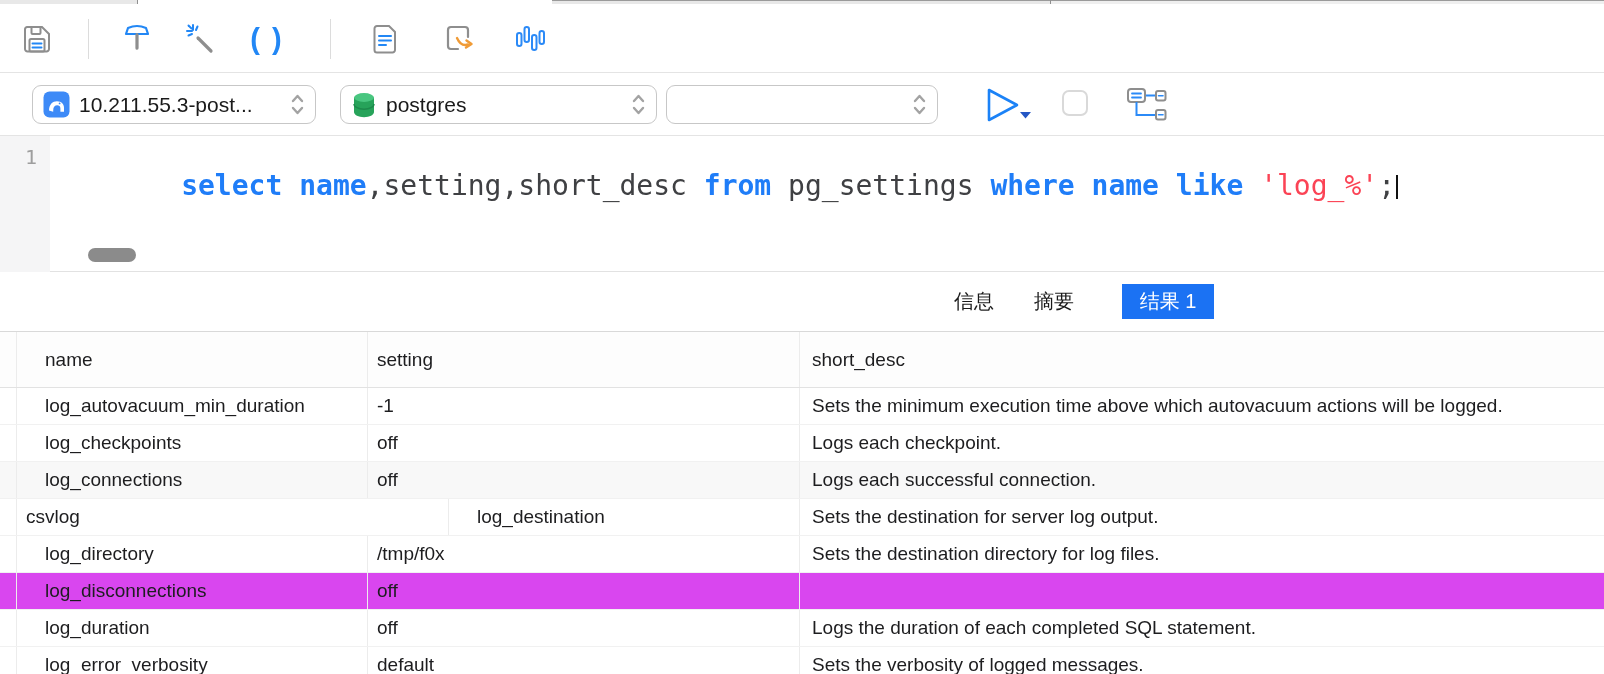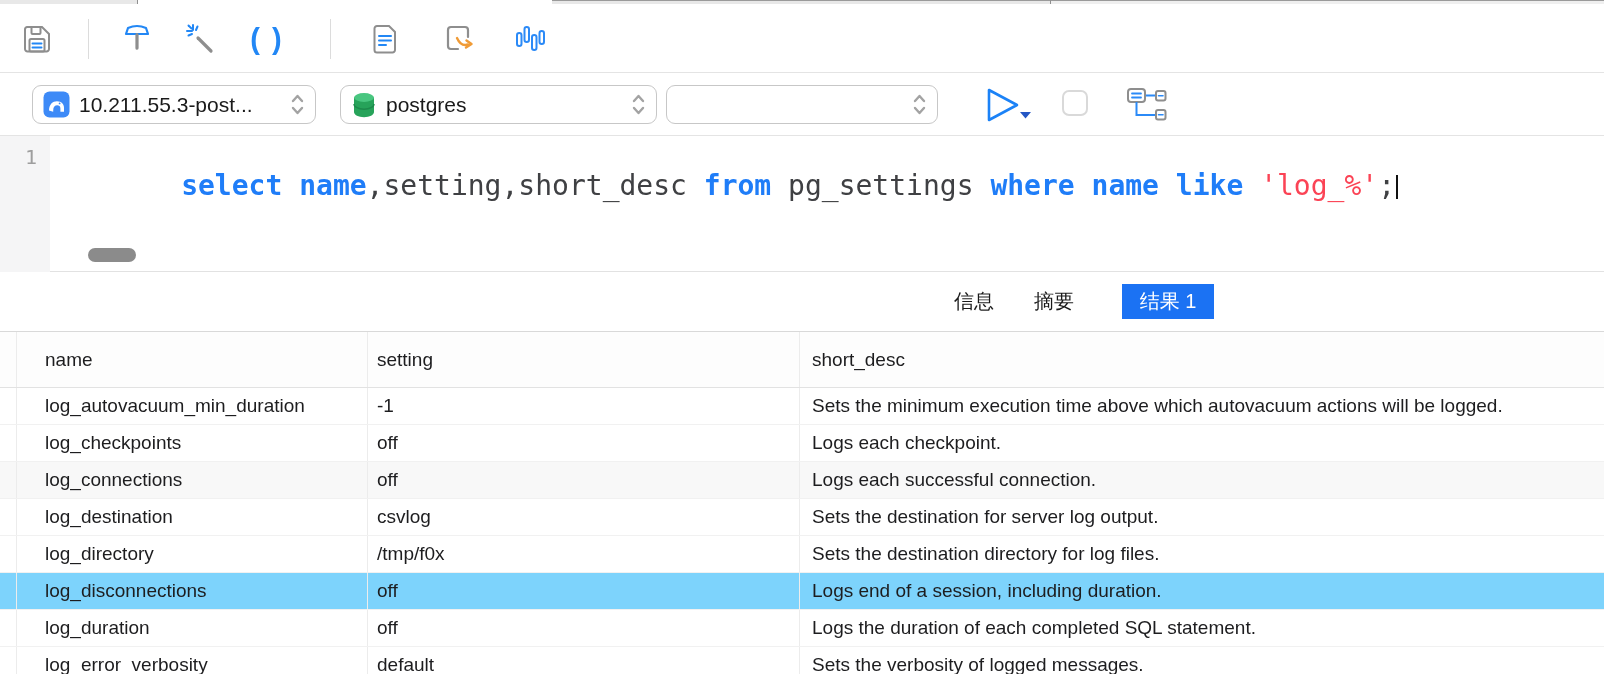--- a/index.html
+++ b/index.html
@@ -57,21 +57,21 @@
   .rtab.t-sum{left:1024px;width:60px;}
   .rtab.t-res{left:1122px;top:12px;height:35px;width:92px;background:#1b72f3;color:#fff;
               border-radius:0;font-weight:500;}
 
   
   .results-table{position:absolute;left:0;top:331px;width:1604px;height:343px;
                  border-top:1px solid #d9d9d9;background:#fff;font-size:19px;}
   .trow{display:flex;height:37px;border-bottom:1px solid #f1f1f1;background:#fff;}
   .trow.head{height:56px;border-bottom:1px solid #e2e2e2;background:#fdfdfd;}
   .trow.stripe-gray{background:#f8f8f8;}
-  .trow.stripe-blue{background:#7dd3fc;}
+  .trow.stripe-blue{background:#d946ef;}
   .tcell{display:flex;align-items:center;white-space:nowrap;overflow:hidden;}
   .c-gutter{width:17px;flex:0 0 auto;border-right:1px solid #ececec;}
   .c-name{width:351px;flex:0 0 auto;padding-left:28px;}
   .c-setting{width:432px;flex:0 0 auto;padding-left:9px;border-right:1px solid #ececec;}
   .c-desc{flex:1;padding-left:12px;}
   .trow .c-name{border-right:1px solid #ececec;}
 </style>
 </head>
 <body>
 
@@ -248,35 +248,34 @@
           <div class="tcell c-desc">Logs each checkpoint.</div>
         </div>
         <div class="trow stripe-gray">
           <div class="tcell c-gutter"></div>
           <div class="tcell c-name">log_connections</div>
           <div class="tcell c-setting">off</div>
           <div class="tcell c-desc">Logs each successful connection.</div>
         </div>
         <div class="trow">
           <div class="tcell c-gutter"></div>
+          <div class="tcell c-setting">csvlog</div>
           <div class="tcell c-name">log_destination</div>
-          <div class="tcell c-setting">csvlog</div>
           <div class="tcell c-desc">Sets the destination for server log output.</div>
         </div>
         <div class="trow">
           <div class="tcell c-gutter"></div>
           <div class="tcell c-name">log_directory</div>
           <div class="tcell c-setting">/tmp/f0x</div>
           <div class="tcell c-desc">Sets the destination directory for log files.</div>
         </div>
         <div class="trow stripe-blue">
           <div class="tcell c-gutter"></div>
           <div class="tcell c-name">log_disconnections</div>
           <div class="tcell c-setting">off</div>
-          <div class="tcell c-desc">Logs end of a session, including duration.</div>
         </div>
         <div class="trow">
           <div class="tcell c-gutter"></div>
           <div class="tcell c-name">log_duration</div>
           <div class="tcell c-setting">off</div>
           <div class="tcell c-desc">Logs the duration of each completed SQL statement.</div>
         </div>
         <div class="trow">
           <div class="tcell c-gutter"></div>
           <div class="tcell c-name">log_error_verbosity</div>

